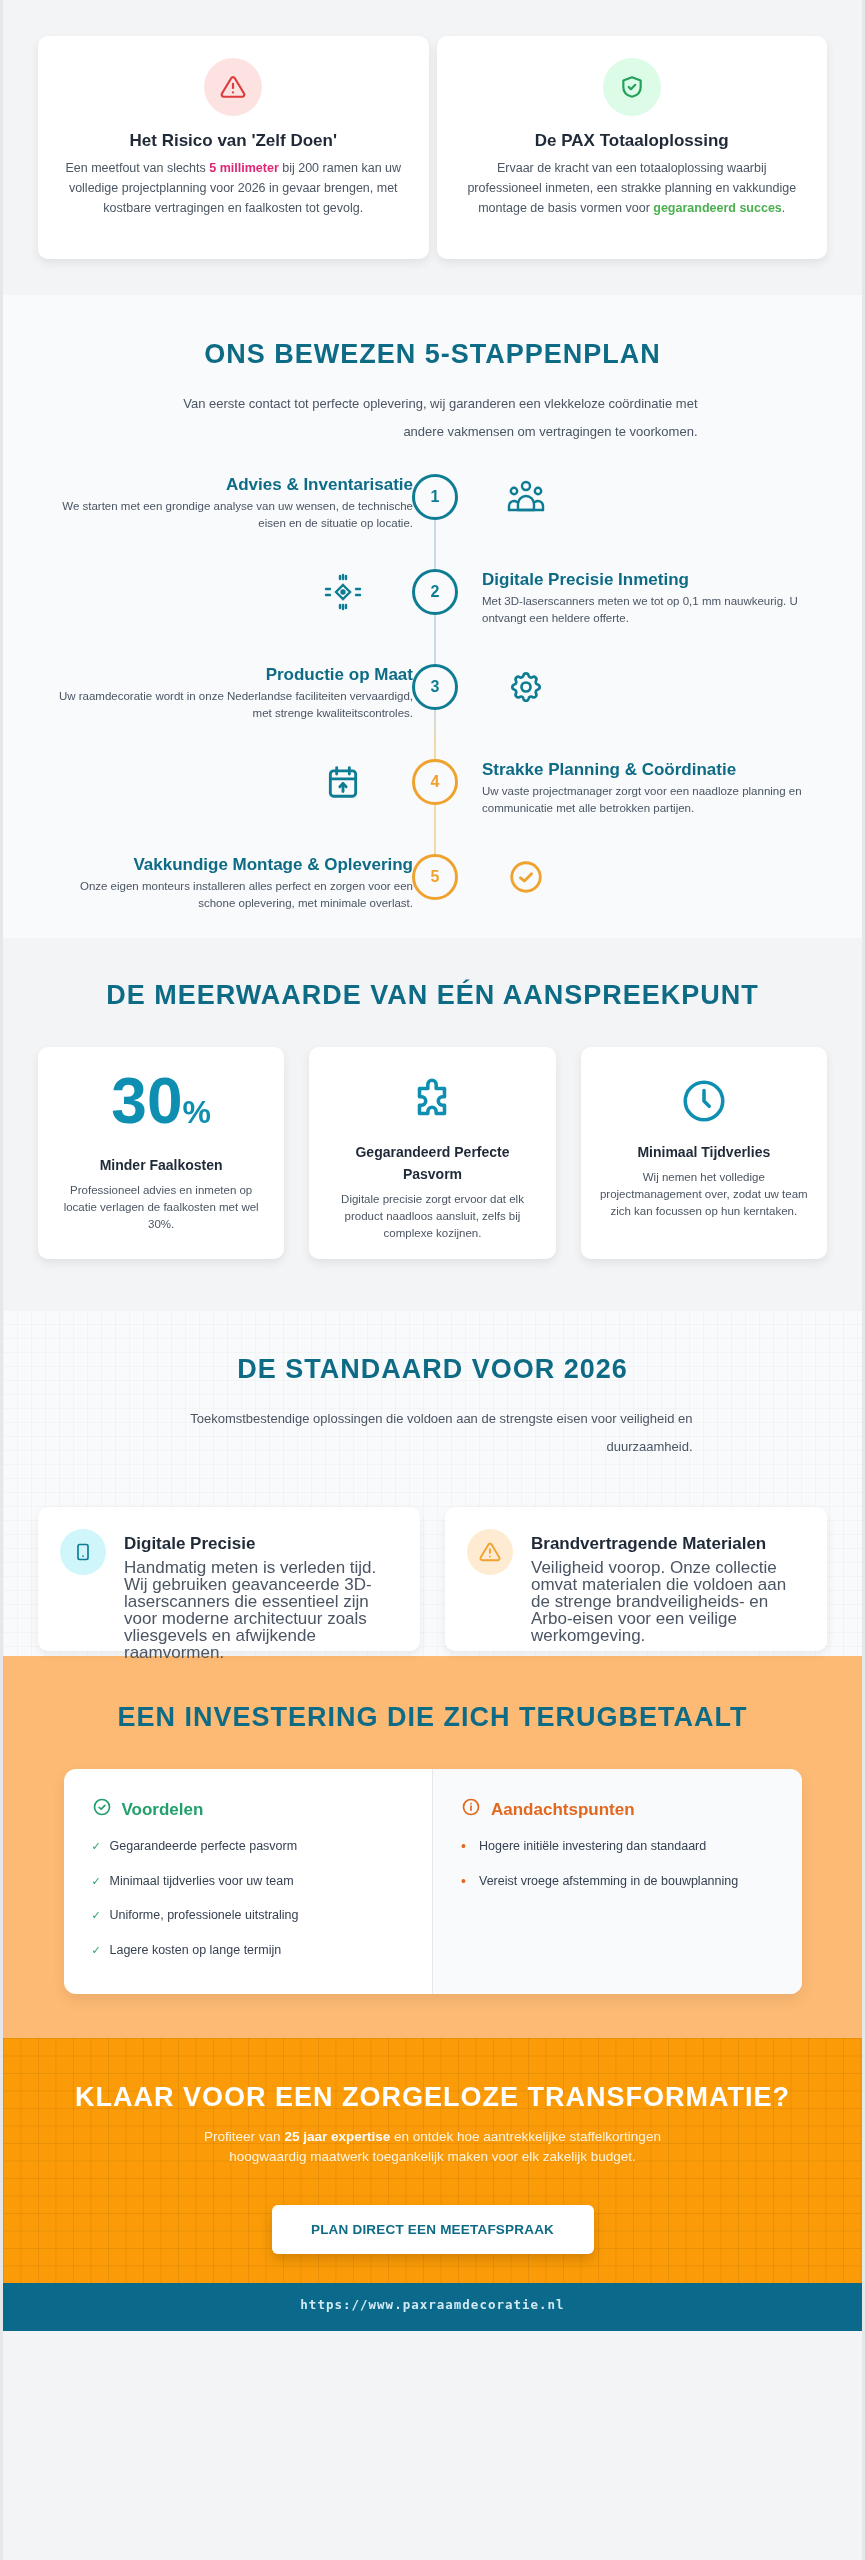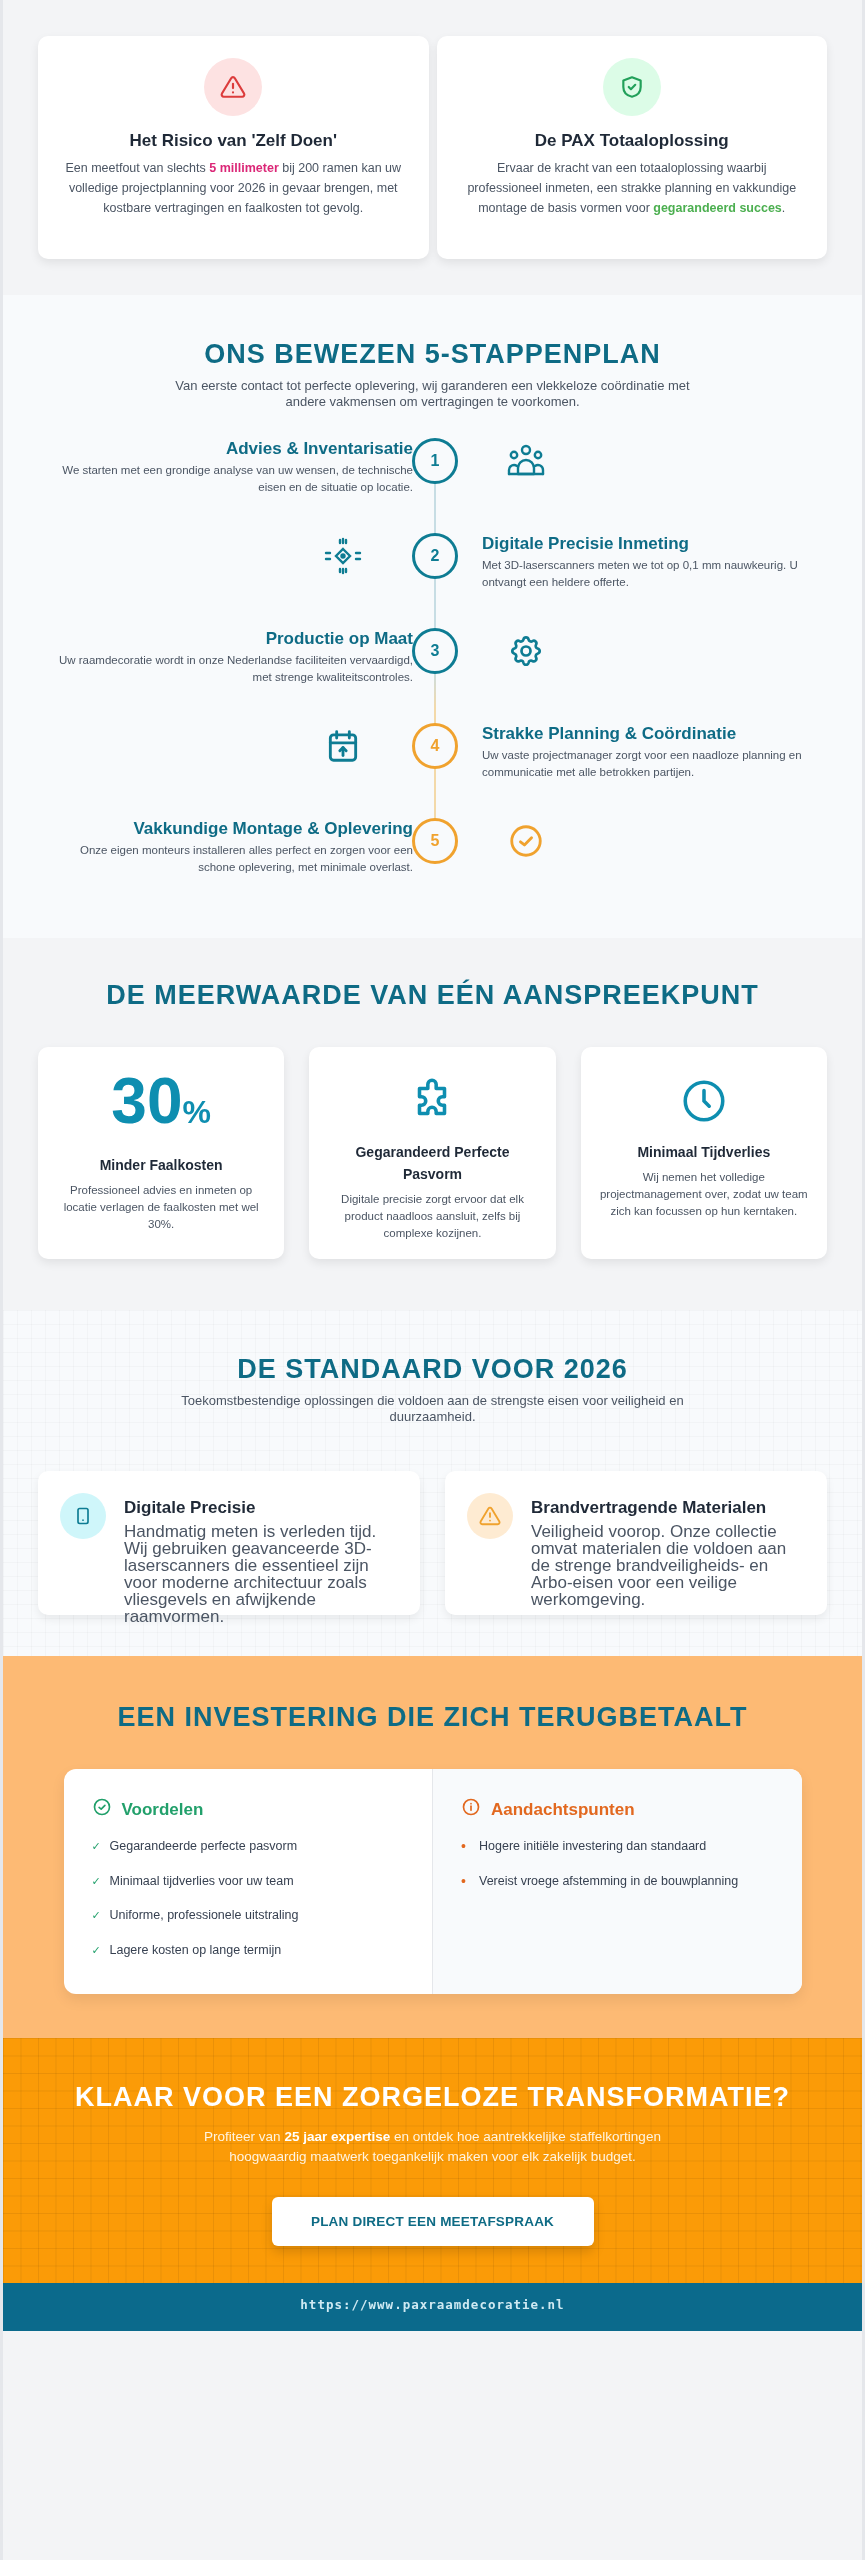--- a/index.html
+++ b/index.html
@@ -8,21 +8,21 @@
   .page { width: 865px; height: 2560px; position: relative; overflow: hidden; border-left: 3px solid #e5e7eb; border-right: 3px solid #e5e7eb; }
 
   
   .hero { height: 232px; background: linear-gradient(160deg, #0a6d8f 0%, #0a7ea2 55%, #0b8ab0 100%); text-align: center; color: #fff; padding-top: 46px; }
   .hero h1 { font-size: 40px; font-weight: 700; letter-spacing: 3px; line-height: 44px; }
   .hero .sub { font-size: 21px; color: #a5f3fc; margin-top: 12px; line-height: 26px; }
   .hero .lead { font-size: 13px; color: #e0f2fe; margin: 20px auto 0; width: 660px; line-height: 20px; }
 
   
   .sec-title { text-align: center; color: #0e6b85; font-weight: 700; font-size: 27px; letter-spacing: 1px; }
-  .sec-lead { text-align: center; color: #4b5563; font-size: 13px; line-height: 16px; width: 530px; margin: 8px auto 0; }
+  .sec-lead { text-align: right; color: #4b5563; font-size: 13px; line-height: 28px; width: 530px; margin: 20px auto 0; }
 
   
   .ps { height: 295px; background: #f3f4f6; padding: 36px 35px 0; display: flex; gap: 8px; }
   .ps-card { flex: 1; background: #fff; border-radius: 10px; height: 223px; box-shadow: 0 4px 10px rgba(0,0,0,0.08); text-align: center; padding: 22px 24px 0; }
   .ps-icon { width: 58px; height: 58px; border-radius: 50%; margin: 0 auto; display: flex; align-items: center; justify-content: center; }
   .ps-card h3 { font-size: 17px; font-weight: 700; color: #1f2937; margin-top: 14px; line-height: 22px; }
   .ps-card p { font-size: 12.5px; color: #4b5563; line-height: 20px; margin-top: 6px; }
   .hl-red { color: #db2777; font-weight: 700; }
   .hl-green { color: #4caf50; font-weight: 700; }
 
@@ -72,21 +72,21 @@
   .col li { font-size: 12.5px; color: #374151; line-height: 20px; margin-bottom: 14.5px; display: flex; align-items: center; gap: 8px; }
   .col li .mark { font-size: 11px; width: 10px; }
   .col li .mark.check { color: #22a06b; }
   .col li .mark.dot { color: #e2681f; font-size: 14px; }
 
   
   .cta { height: 245px; background-color: #fb9b07; background-image: linear-gradient(rgba(0,0,0,0.07) 1px, transparent 1px), linear-gradient(90deg, rgba(0,0,0,0.07) 1px, transparent 1px); background-size: 17.5px 17.5px; text-align: center; padding-top: 43px; }
   .cta h2 { color: #fff; font-size: 27px; font-weight: 700; letter-spacing: 1px; line-height: 32px; }
   .cta p { color: #fff4e0; font-size: 13.5px; line-height: 20px; width: 500px; margin: 14px auto 0; }
   .cta p b { color: #fff; }
-  .cta-btn { display: inline-block; margin-top: 30px; background: #fff; color: #0e6b85; font-weight: 700; font-size: 13.5px; padding: 17px 34px; border-radius: 6px; box-shadow: 0 6px 12px rgba(0,0,0,0.15); width: 322px; letter-spacing: 0.2px; border: none; font-family: "Liberation Sans", sans-serif; }
+  .cta-btn { display: inline-block; margin-top: 38px; background: #fff; color: #0e6b85; font-weight: 700; font-size: 13.5px; padding: 17px 34px; border-radius: 6px; box-shadow: 0 6px 12px rgba(0,0,0,0.15); width: 322px; letter-spacing: 0.2px; border: none; font-family: "Liberation Sans", sans-serif; }
 
   
   .footer { height: 48px; background: #0b6a8c; color: #cfeaf3; text-align: center; font-family: "DejaVu Sans Mono", monospace; font-size: 12.5px; font-weight: 700; letter-spacing: 1px; line-height: 44px; }
 </style>
 </head>
 <body>
 
 <div class="page">
 
 

